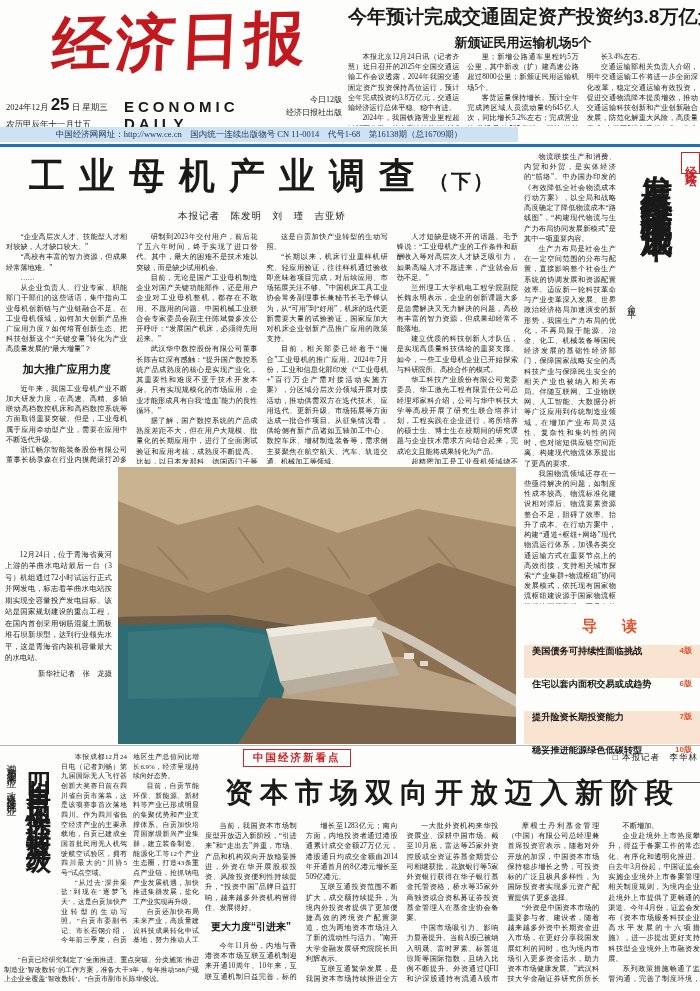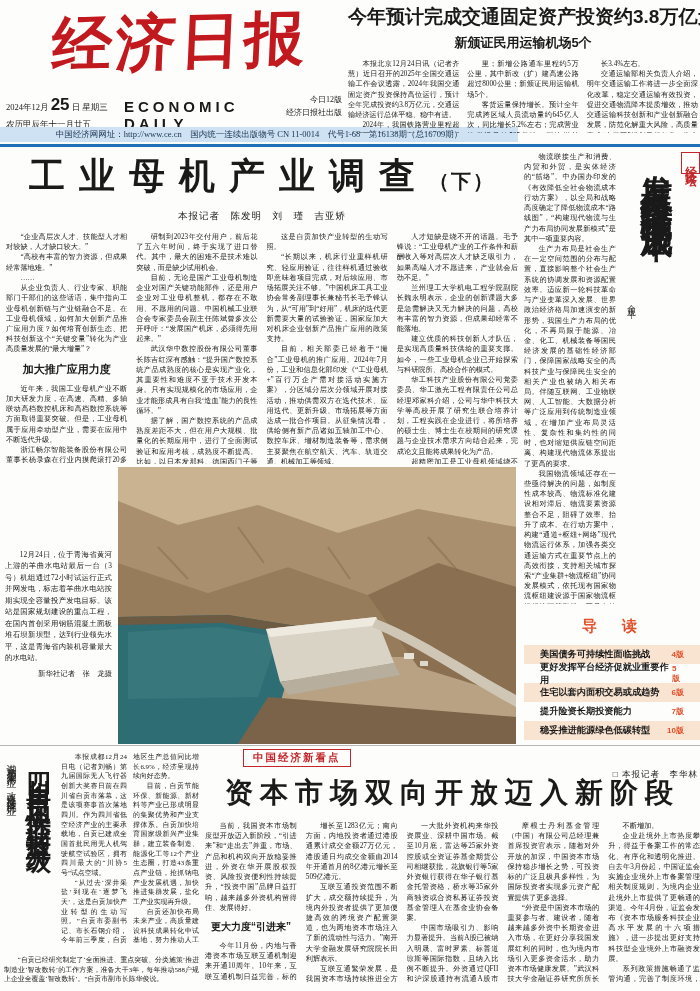--- a/index.html
+++ b/index.html
@@ -23,21 +23,21 @@
   .infobar { position:absolute; left:0; top:127px; width:518px; height:15px; background:#cfe2f4;
              display:flex; align-items:center; justify-content:center; font-size:8.5px; color:#17324d; }
   .toprule { position:absolute; left:0; top:144px; width:700px; height:3px; background:#1f72b8; }
 
   
   .top-story { position:absolute; left:348px; top:4px; width:350px; height:138px; }
   .ts-headline { font-size:19px; font-weight:900; font-family:"Liberation Sans",sans-serif;
                  text-align:center; white-space:nowrap; }
   .ts-sub { font-size:13px; font-weight:bold; font-family:"Liberation Sans",sans-serif;
             text-align:center; margin-top:4px; }
-  .ts-cols { display:flex; gap:8px; margin-top:7px; height:74px; overflow:hidden; }
+  .ts-cols { display:flex; gap:8px; height:74px; overflow:hidden; }
   .ts-cols .plist { flex:1; }
 
   .para { font-size:7.2px; line-height:1.42; text-align:justify; text-indent:2em; }
 
   
   .main-article { position:absolute; left:6px; top:152px; width:512px; height:312px; }
   .ma-headline { text-align:center; font-family:"Liberation Sans",sans-serif; font-weight:900; }
   .ma-headline .t { font-size:36px; letter-spacing:14px; }
   .ma-headline .s { font-size:20px; letter-spacing:2px; }
   .ma-byline { text-align:center; font-size:9.5px; margin-top:9px; letter-spacing:1px; }
@@ -56,22 +56,22 @@
                  font-family:"Liberation Sans",sans-serif; letter-spacing:5px; }
   .fm-author { position:absolute; right:62px; top:148px; font-size:8.5px; letter-spacing:3px; color:#333; }
   .fm-text { position:absolute; left:0; top:2px; width:92px; height:452px; overflow:hidden; }
 
   
   .daodu { position:absolute; left:524px; top:612px; width:176px; border-bottom:1.5px solid #555; padding-bottom:5px; }
   .dd-title { display:flex; align-items:center; gap:5px; margin-bottom:4px;flex-direction:column; }
   .dd-title .dash { flex:1; height:2px; background:#e2512c; }
   .dd-title .txt { color:#e2512c; font-size:15px; font-weight:900; letter-spacing:5px;
                    font-family:"Liberation Sans",sans-serif; }
-  .dd-items div.dd-row { display:flex; justify-content:space-between; align-items:center;
-            height:19px; padding:0 16px; font-size:9.2px; font-weight:bold;
+  .dd-items div.dd-row { display:flex; justify-content:space-between; align-items:flex-start;
+            height:33px; padding:0 8px; font-size:9.2px; font-weight:bold;
             font-family:"Liberation Sans",sans-serif; }
   .dd-items div.dd-row:nth-of-type(odd) { background:#f9e3d1; }
   .dd-page { color:#e2512c; font-size:8px; }
 
   
   .photo { position:absolute; left:118px; top:467px; width:398px; height:277px; overflow:hidden; }
   .photo svg { display:block; }
   .caption { position:absolute; left:5px; top:549px; width:107px; }
   .caption .cap-text { font-size:7.4px; line-height:1.55; text-align:justify; text-indent:2em; }
   .caption .credit { font-size:7.4px; text-align:right; margin-top:5px; }
@@ -87,21 +87,21 @@
   .zg-body { flex:1; height:198px; overflow:hidden; column-count:2; column-gap:6px; }
   .zg-body .para, .zg-closing .para { font-size:6.9px; line-height:1.4; }
   .zg-closing { margin-top:5px; overflow:hidden; height:32px; }
 
   
   .capital { position:absolute; left:205px; top:749px; width:495px; height:240px; }
   .cp-head { position:relative; height:18px; }
   .cp-kicker { position:absolute; left:38px; top:0; border:1.5px solid #c3272b; color:#c3272b;
                font-size:10.5px; font-weight:bold; padding:1px 9px; letter-spacing:2px;
                font-family:"Liberation Sans",sans-serif; }
-  .cp-byline { position:absolute; right:2px; top:20px; font-size:8.5px; letter-spacing:1px; }
+  .cp-byline { position:absolute; right:2px; top:3px; font-size:8.5px; letter-spacing:1px; }
   .cp-headline { text-align:center; font-size:28px; font-weight:900; letter-spacing:7px;
                  font-family:"Liberation Sans",sans-serif; margin-top:7px; white-space:nowrap; }
   .cp-cols { display:flex; gap:9px; margin-top:9px; height:162px; overflow:hidden; }
   .cp-col { flex:1; overflow:hidden; }
   .cp-col .col-subhead { font-size:10px; }
 </style>
 </head>
 <body>
 
 <div id="page">
@@ -210,24 +210,20 @@
       <span class="txt">导　读</span>
       <span class="dash"></span>
     </div>
     <div class="dd-items">
 
         <div class="dd-row">
           <span class="dd-label">美国债务可持续性面临挑战</span>
           <span class="dd-page">4版</span>
         </div>
 
-        <div class="dd-row">
-          <span class="dd-label">更好发挥平台经济促就业重要作用</span>
-          <span class="dd-page">5版</span>
-        </div>
 
         <div class="dd-row">
           <span class="dd-label">住宅以套内面积交易或成趋势</span>
           <span class="dd-page">6版</span>
         </div>
 
         <div class="dd-row">
           <span class="dd-label">提升险资长期投资能力</span>
           <span class="dd-page">7版</span>
         </div>

